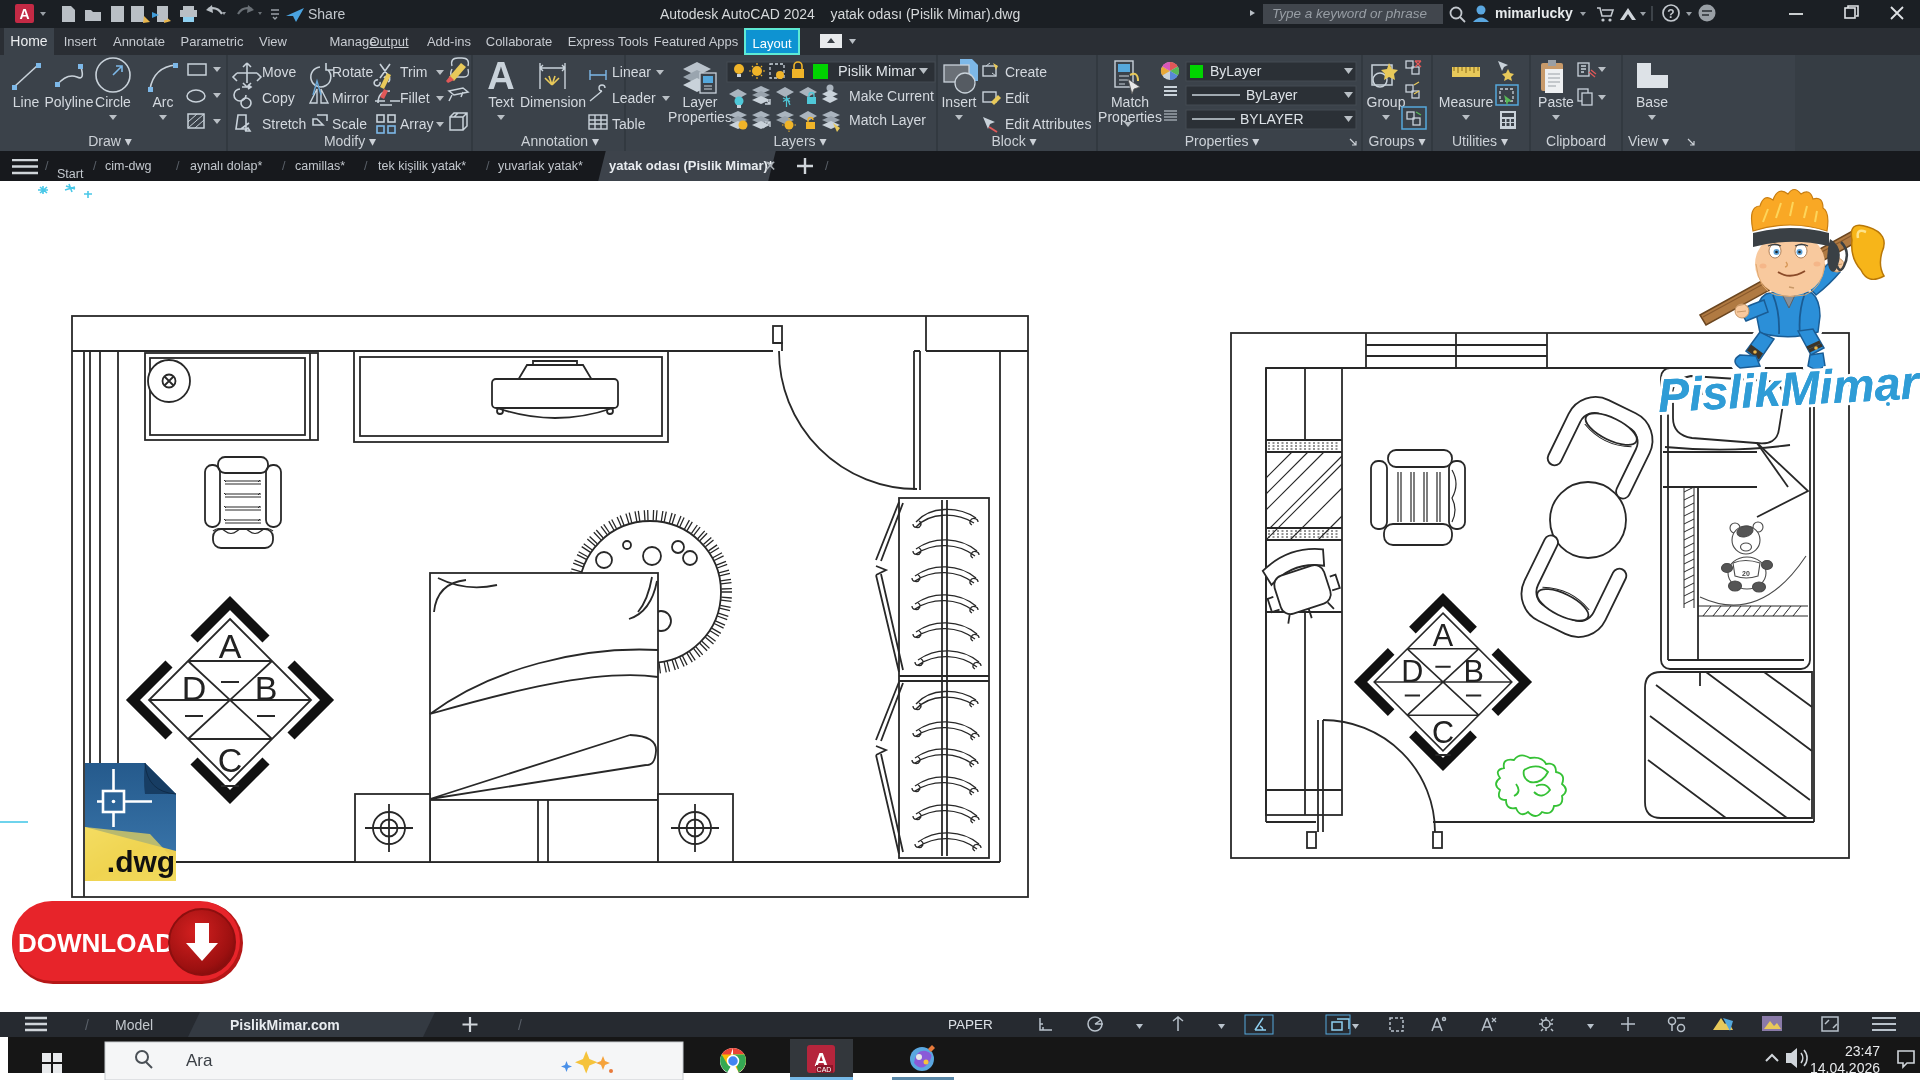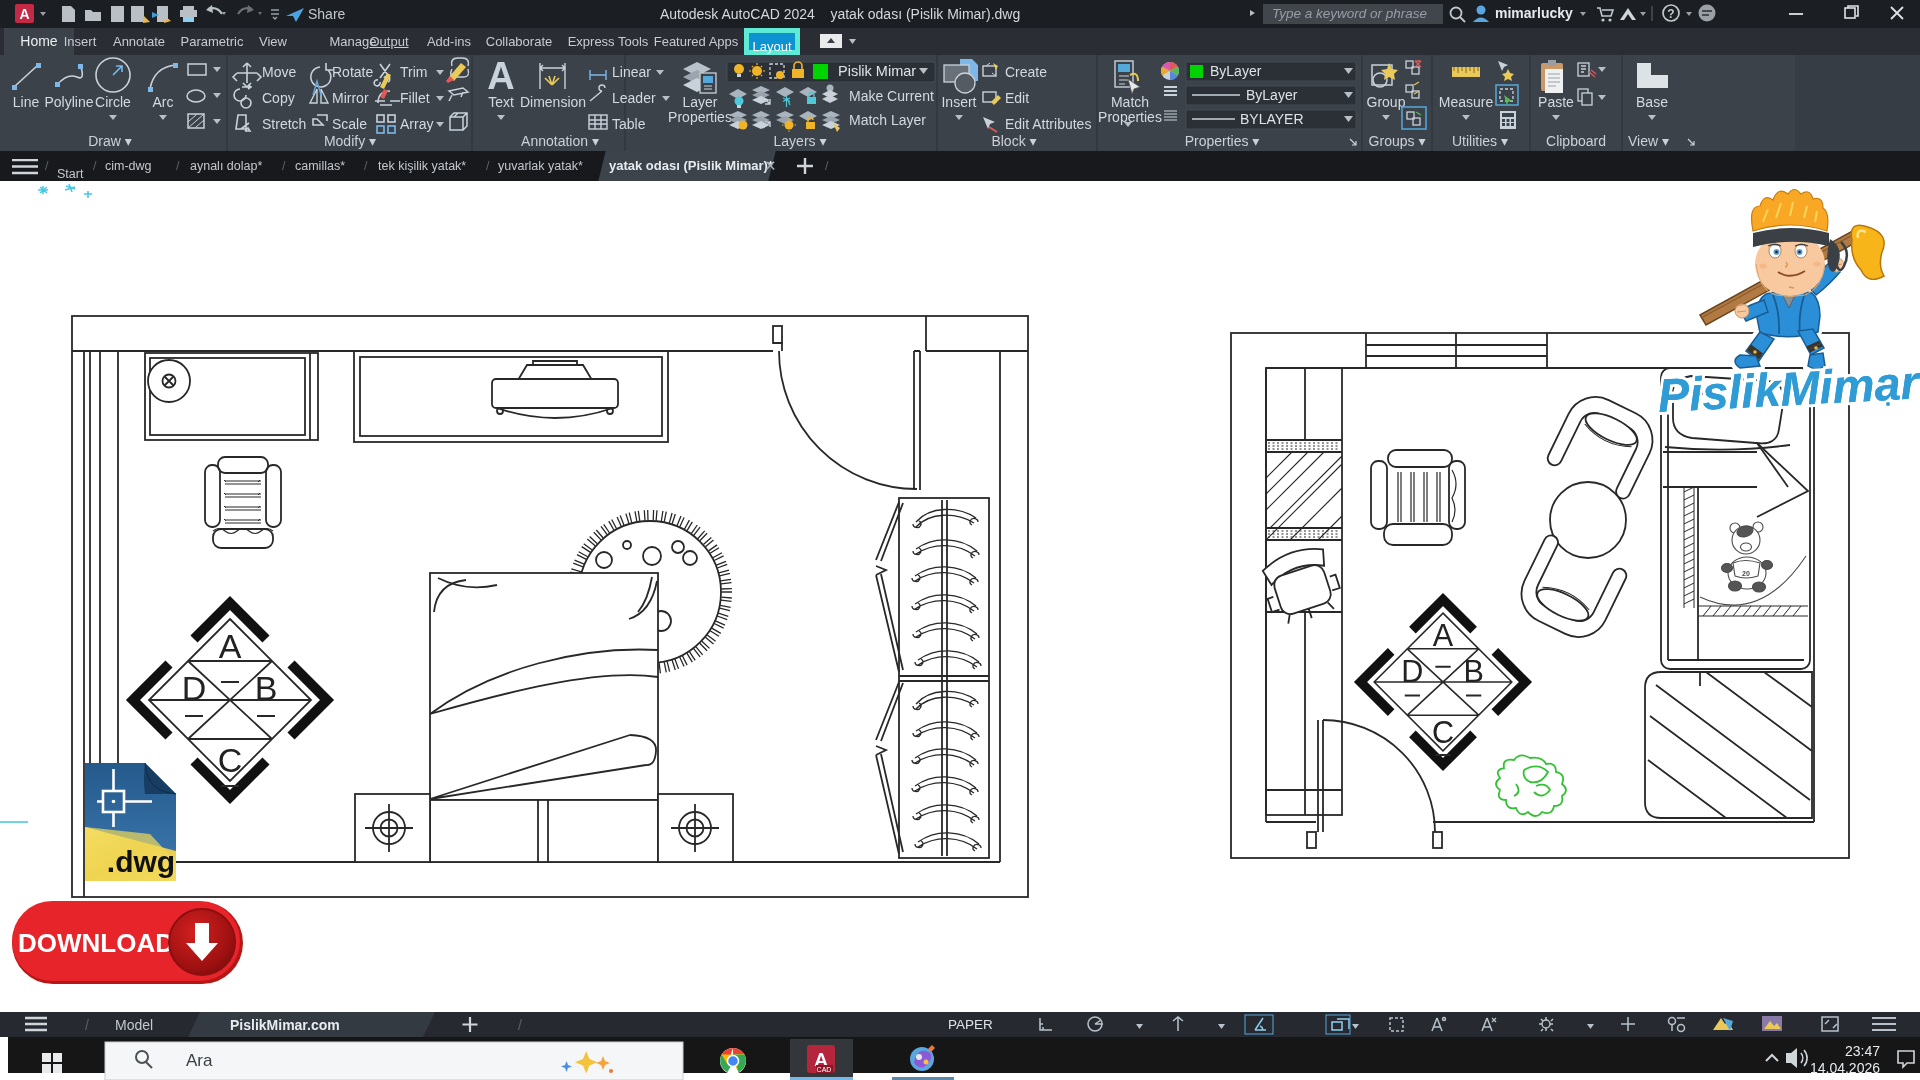--- a/index.html
+++ b/index.html
@@ -88,32 +88,32 @@
       <circle cx="1707" cy="13" r="8.5" fill="#9aa0a6"></circle>
       <path d="M1702 11 l10 0 m-10 4 l7 0" stroke="#2a2e33" stroke-width="1.6"></path>
 
       <line x1="1789" y1="14" x2="1803" y2="14" stroke="#dfe2e5" stroke-width="1.8"></line>
       <rect x="1845" y="8" width="10" height="10" stroke="#dfe2e5" stroke-width="1.6" fill="none"></rect>
       <path d="M1848 8 v-2 h10 v10 h-2" stroke="#dfe2e5" stroke-width="1.6" fill="none"></path>
       <path d="M1891 7 l12 12 m0 -12 l-12 12" stroke="#dfe2e5" stroke-width="1.8"></path>
     </svg>
   </div>
   <div id="tabrow">
-    <div class="rtab" style="left:4px;width:70px;background:#3b424a;color:#eceef0;font-size:14px;">Home</div>
+    <div class="rtab" style="left:4px;width:50px;background:#3b424a;color:#eceef0;font-size:14px;">Home</div>
     <div class="rtab" style="left:58px;width:44px;">Insert</div>
     <div class="rtab" style="left:109px;width:60px;">Annotate</div>
     <div class="rtab" style="left:180px;width:64px;">Parametric</div>
     <div class="rtab" style="left:257px;width:32px;">View</div>
     <div class="rtab" style="left:303px;width:52px;margin-left:24px;">Manage</div>
     <div class="rtab" style="left:367px;width:44px;text-decoration:underline;">Output</div>
     <div class="rtab" style="left:424px;width:50px;">Add-ins</div>
     <div class="rtab" style="left:485px;width:68px;">Collaborate</div>
     <div class="rtab" style="left:567px;width:82px;">Express Tools</div>
     <div class="rtab" style="left:653px;width:86px;">Featured Apps</div>
-    <div class="rtab" style="left:744px;width:56px;background:#0e93d2;color:#fff;border:5px solid #5eead4;">Layout</div>
+    <div class="rtab" style="left:744px;width:56px;background:#0e93d2;color:#fff;border:2px solid #5eead4;">Layout</div>
     <div class="abs" style="left:820px;top:6px;width:22px;height:14px;background:#e8eaec;"></div>
     <svg class="abs" style="left:820px;top:6px" width="40" height="14">
         <path d="M7 9 l8 0 -4 -5 z" fill="#3a3f45"></path>
         <path d="M29 5 l7 0 -3.5 5 z" fill="#b9bfc5"></path>
       </svg>
   </div>
   <div id="ribbon">
   <svg class="abs" style="left:0;top:0" width="1920" height="96" viewBox="0 0 1920 96">
     <g font-family="Liberation Sans, sans-serif">
 

